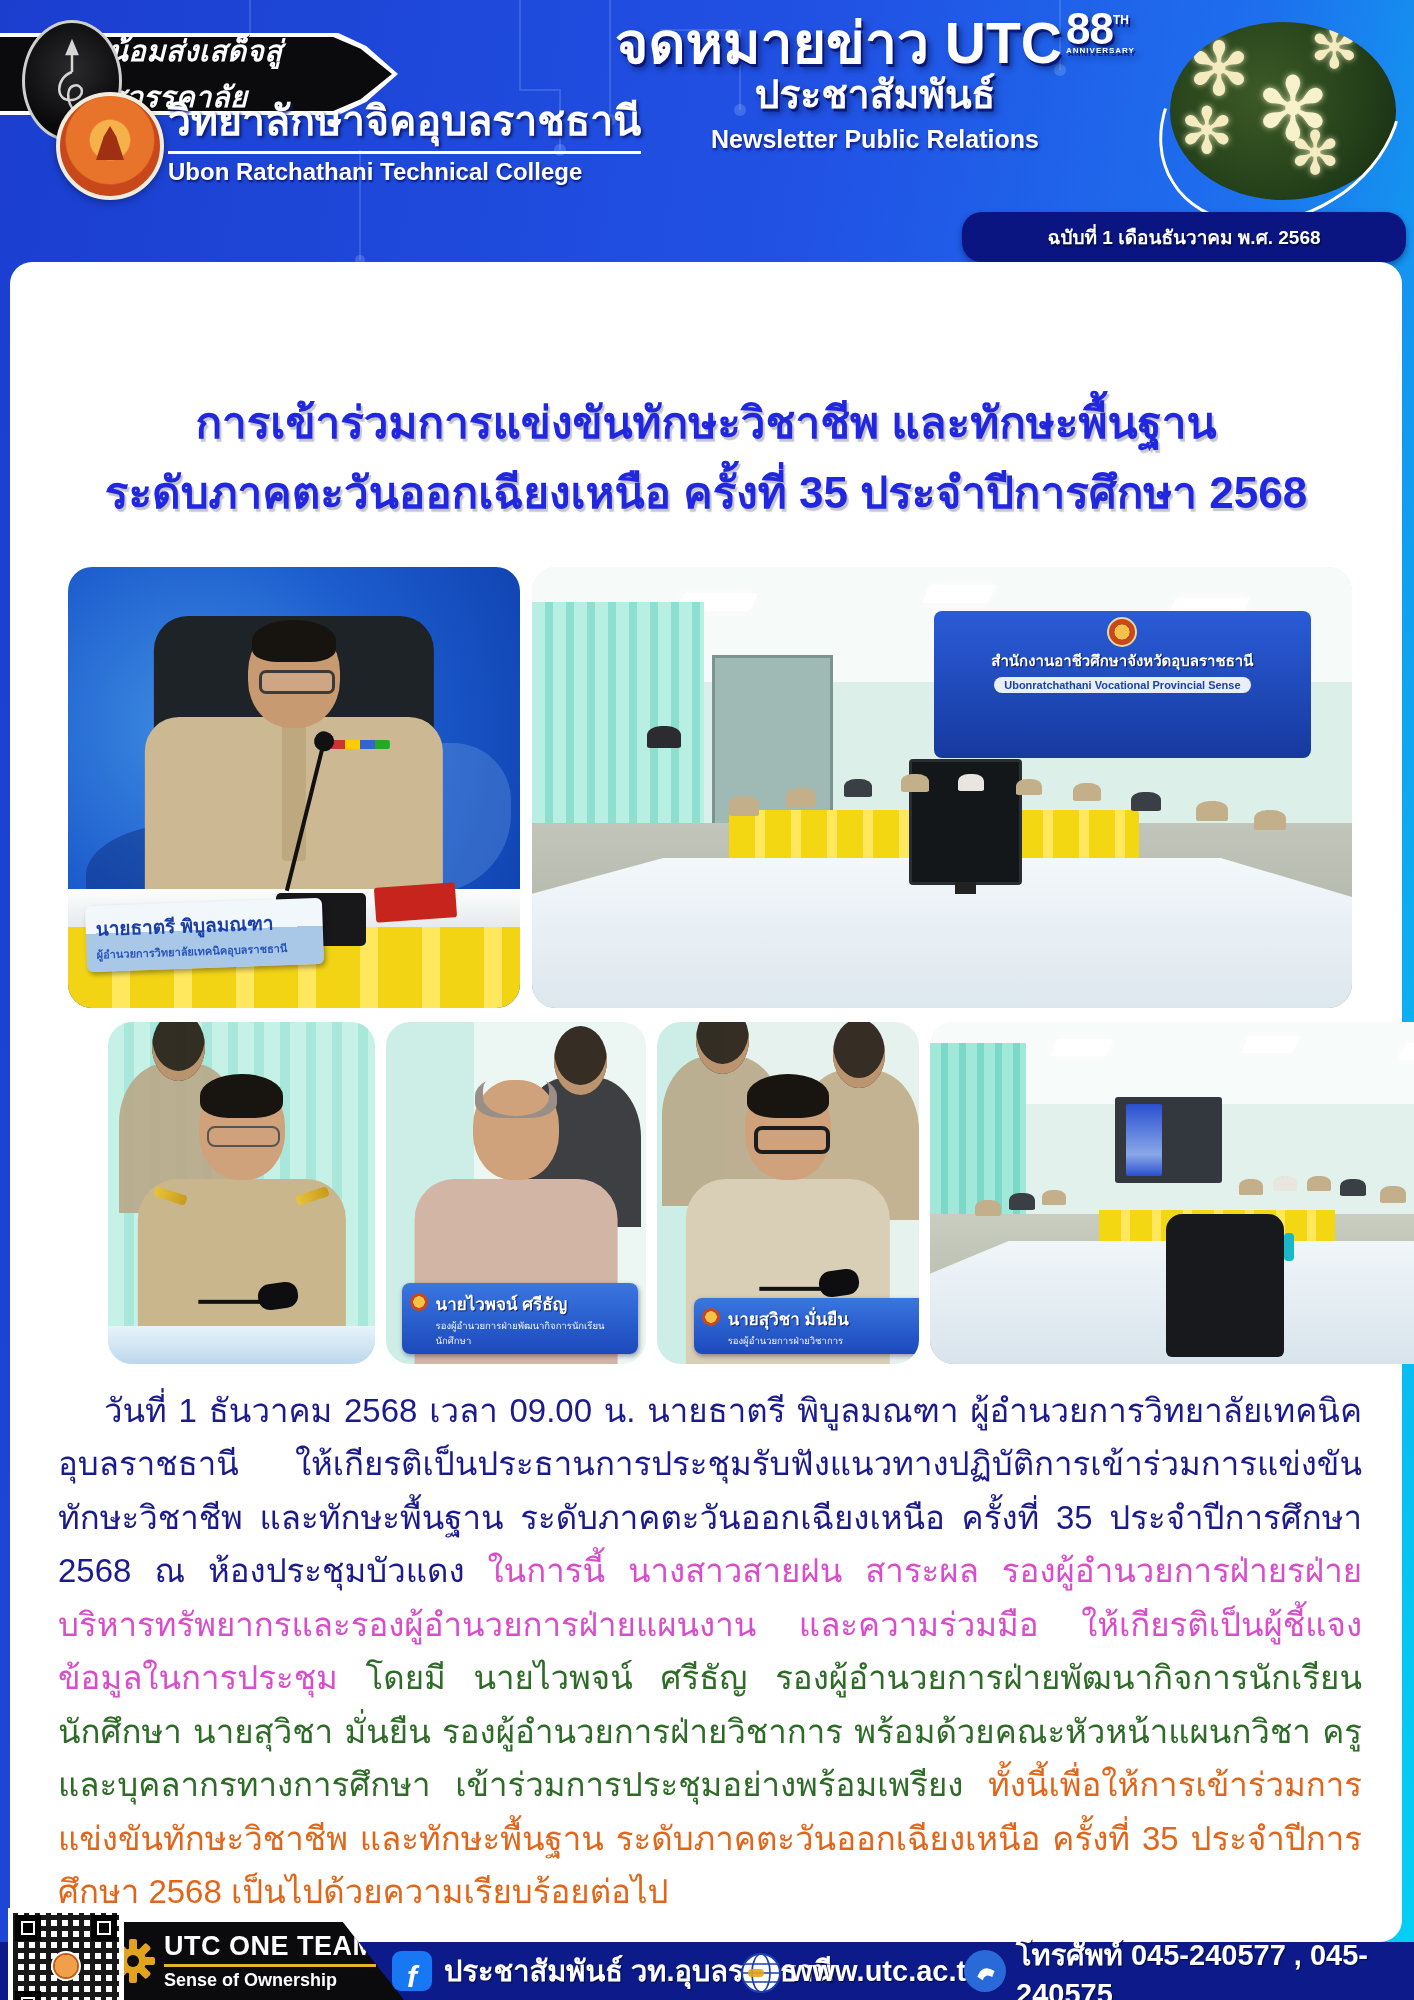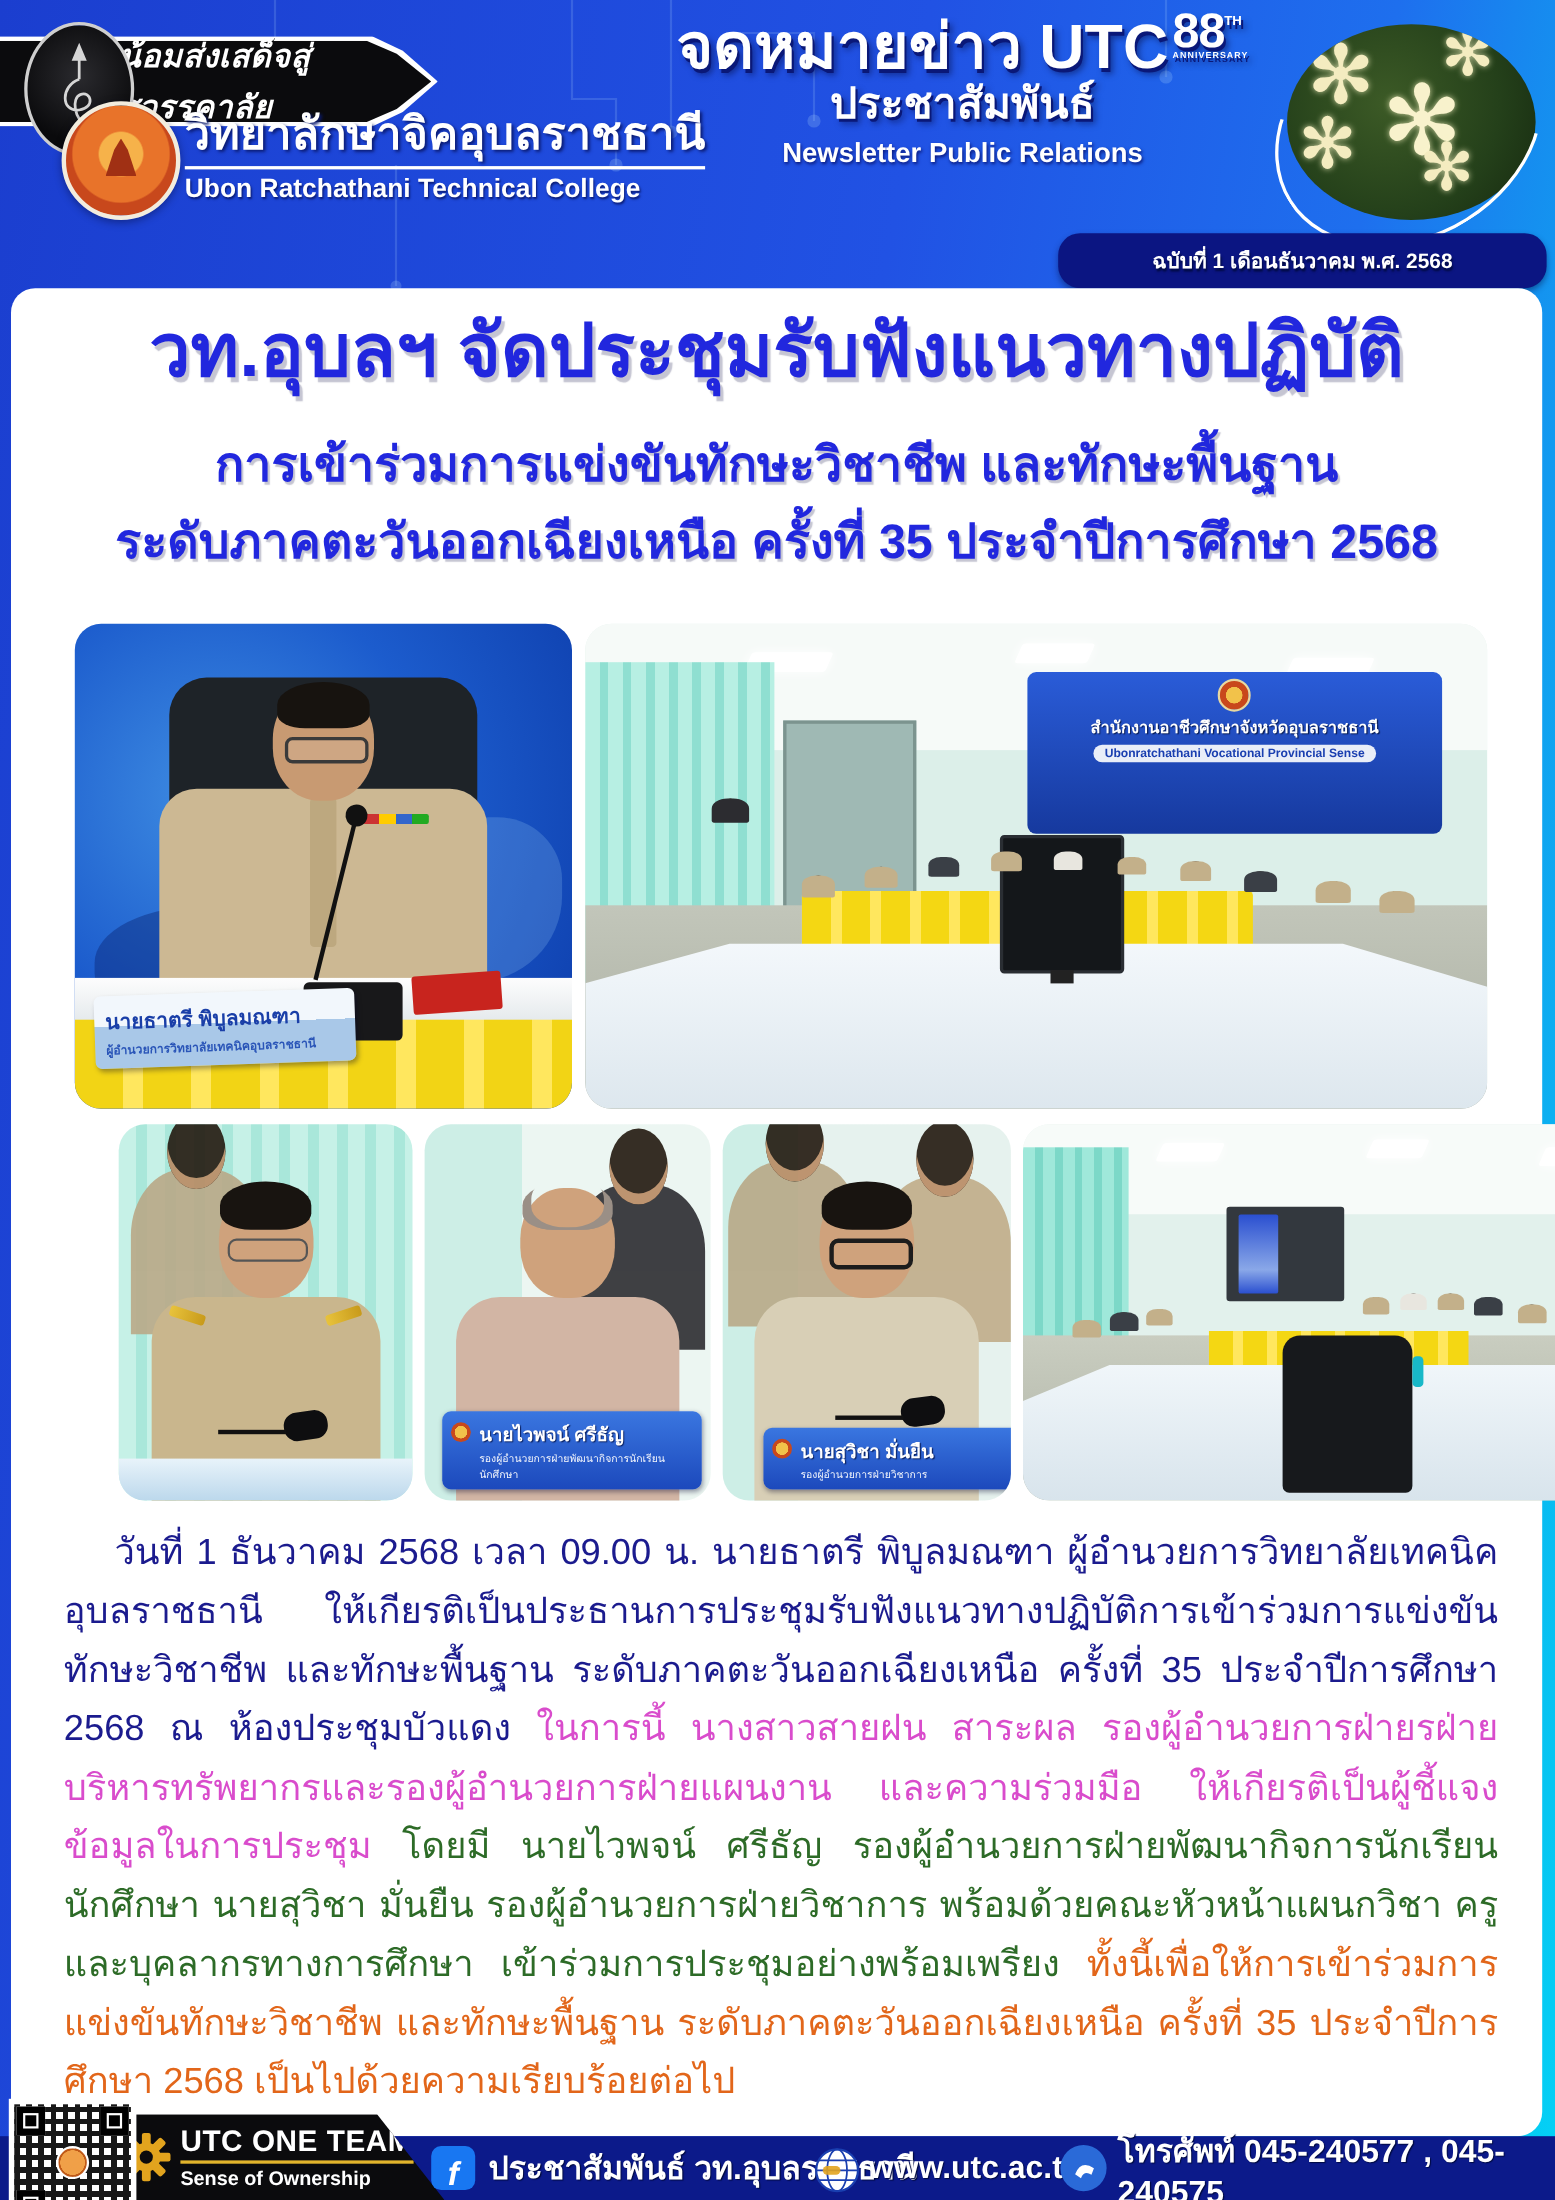--- a/index.html
+++ b/index.html
@@ -257,21 +257,20 @@
     <span class="fl f4">✻</span>
     <span class="fl f5">✻</span>
   </div>
   <div class="fl-arc"></div>
 
   <div class="issue">
     <span>ฉบับที่ 1 เดือนธันวาคม พ.ศ. 2568</span>
   </div>
 
   <div class="card">
-    <div class="hl1">วท.อุบลฯ จัดประชุมรับฟังแนวทางปฏิบัติ</div>
     <div class="hl2">การเข้าร่วมการแข่งขันทักษะวิชาชีพ และทักษะพื้นฐาน</div>
     <div class="hl3">ระดับภาคตะวันออกเฉียงเหนือ ครั้งที่ 35 ประจำปีการศึกษา 2568</div>
 
     <div class="row1">
 
       <div class="photo photoA">
         <div class="pa-blob"></div>
         <div class="pa-blob2"></div>
         <div class="pa-chair"></div>
         <div class="pa-body">

